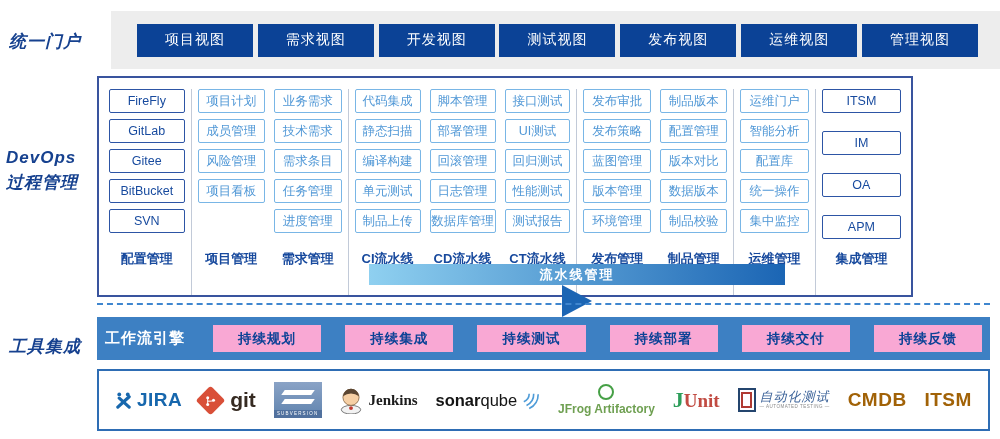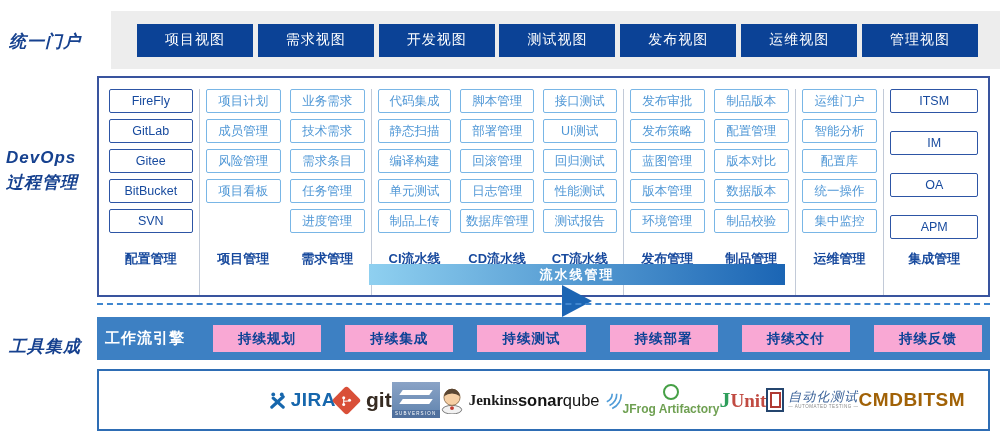--- a/index.html
+++ b/index.html
@@ -14,21 +14,21 @@
   .side-label.tools{left:9px;top:335px;}
 
   
   .view-bar{position:absolute;left:97px;top:11px;width:893px;height:58px;background:#ededed;
             display:flex;align-items:center;justify-content:space-between;
             padding:0 26px;box-sizing:border-box;margin-left:14px;}
   .view-btn{width:116px;height:33px;background:#0b4296;color:#fff;font-size:14px;
             display:flex;align-items:center;justify-content:center;letter-spacing:1px;}
 
   
-  .main-box{position:absolute;left:97px;top:76px;width:893px;height:221px;background:#fff;
+  .main-box{position:absolute;left:97px;top:76px;width:816px;height:221px;background:#fff;
             border:2px solid #39549e;box-sizing:border-box;display:flex;
             padding:11px 4px 0 4px;}
   .group{display:flex;gap:9px;padding:0 6px;box-sizing:border-box;}
   .group + .group{border-left:1px solid #c2cad8;}
   .g1{flex:1.05;} .g2{flex:2;} .g3{flex:3;} .g4{flex:2;} .g5{flex:0.95;} .g6{flex:1.1;}
   .col{flex:1;display:flex;flex-direction:column;align-items:center;min-width:0;}
   .boxes{display:flex;flex-direction:column;gap:6px;height:150px;width:100%;}
   .boxes.spread{justify-content:space-between;}
   .chip{height:24px;line-height:22px;border:1px solid #79b6e6;border-radius:2px;
         color:#4f97d6;font-size:12.5px;text-align:center;box-sizing:border-box;
@@ -51,21 +51,21 @@
   
   .workflow-bar{position:absolute;left:97px;top:317px;width:893px;height:43px;background:#3d80c3;
                 display:flex;align-items:center;padding:0 8px;box-sizing:border-box;gap:24px;}
   .engine-label{color:#fff;font-size:15px;font-weight:bold;letter-spacing:1px;flex:0 0 auto;margin-right:4px;}
   .stage{flex:1;height:27px;background:#f9a8d4;color:#0c4296;font-size:13.5px;font-weight:bold;
          display:flex;align-items:center;justify-content:center;letter-spacing:1px;}
 
   
   .logos-box{position:absolute;left:97px;top:369px;width:893px;height:62px;background:#fff;
              border:2px solid #2e6db4;box-sizing:border-box;display:flex;align-items:center;
-             justify-content:flex-end;padding:0 23px;}
+             justify-content:space-between;padding:0 16px;}
   .logo{display:flex;align-items:center;gap:5px;}
   .jira-text{font-size:19px;font-weight:800;color:#1767ad;letter-spacing:0.5px;}
   .git-diamond{width:21px;height:21px;background:#d94f38;transform:rotate(45deg);border-radius:3px;
                display:flex;align-items:center;justify-content:center;flex:0 0 auto;}
   .git-diamond svg{transform:rotate(-45deg);}
   .git-text{font-size:21px;font-weight:bold;color:#362b22;margin-left:4px;}
   .svn-badge{width:48px;height:36px;background:linear-gradient(180deg,#8aa3c6,#5f83ae);
              position:relative;overflow:hidden;}
   .svn-slash{position:absolute;width:30px;height:5px;background:#fff;transform:skewX(-35deg);}
   .svn-slash.s1{left:9px;top:8px;}

